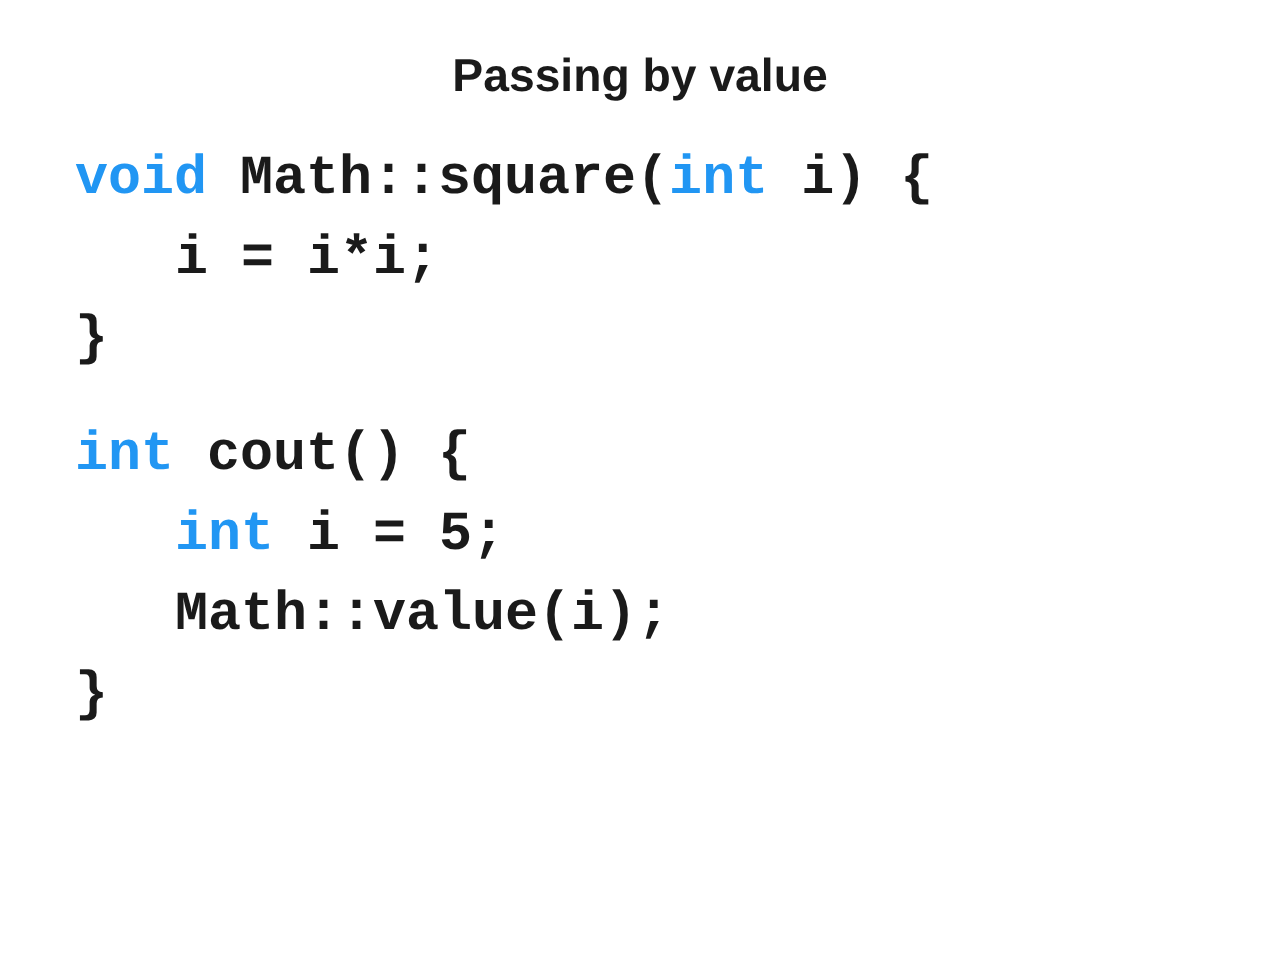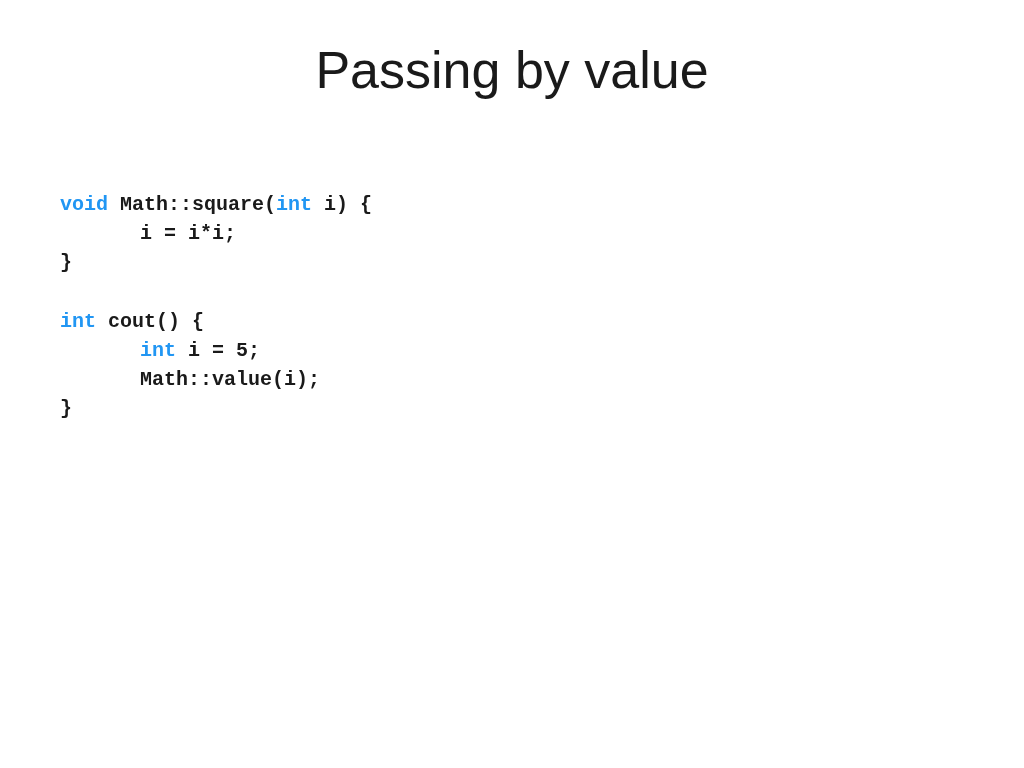--- a/index.html
+++ b/index.html
@@ -20,34 +20,33 @@
       width: 1024px;
       height: 768px;
       background: #ffffff;
       display: flex;
       flex-direction: column;
       padding: 40px 60px;
     }
 
     .title {
       text-align: center;
-      font-size: 52px;
-      font-weight: 400;
+      font-size: 37px;
+      font-weight: 700;
       color: #1a1a1a;
-      margin-bottom: 50px;
+      margin-bottom: 30px;
       font-family: 'Segoe UI', Arial, sans-serif;
     }
 
     .code-block {
       font-family: 'Courier New', Courier, monospace;
-      font-size: 20px;
+      font-size: 44px;
       font-weight: 700;
       line-height: 1.45;
       color: #1a1a1a;
-      margin-top: 40px;
     }
 
     .keyword {
       color: #2196F3;
     }
 
     .code-section {
       margin-bottom: 30px;
     }
 

